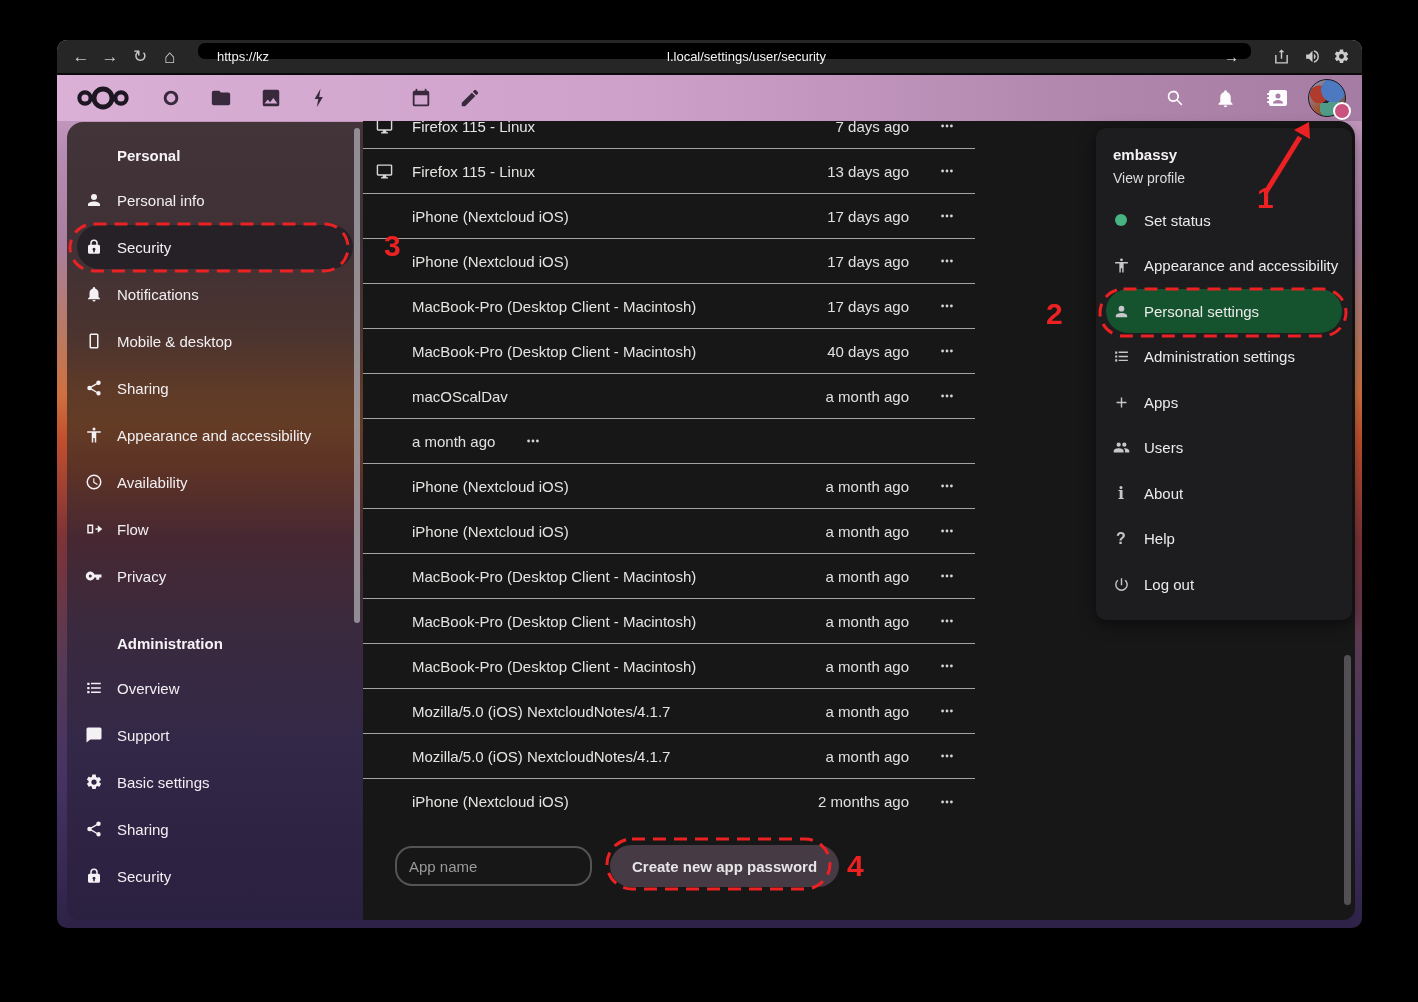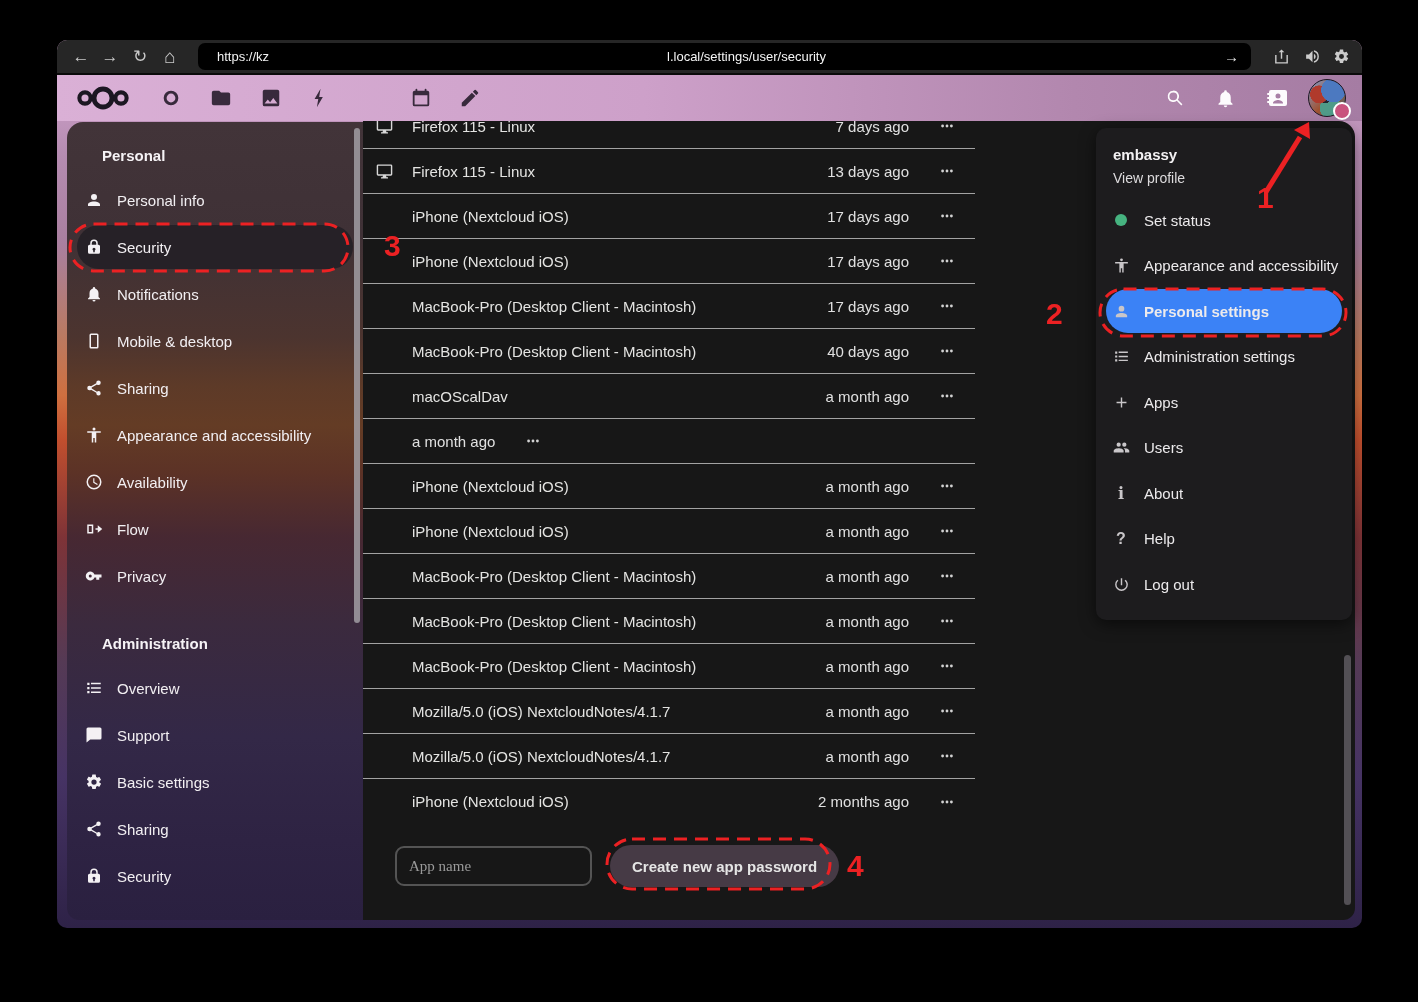--- a/index.html
+++ b/index.html
@@ -4,21 +4,21 @@
 <style>
   html,body{margin:0;padding:0;}
   body{width:1418px;height:1002px;background:#000;position:relative;overflow:hidden;
        font-family:"Liberation Sans",sans-serif;}
   .window{position:absolute;left:57px;top:40px;width:1305px;height:888px;border-radius:10px;overflow:hidden;
     background:linear-gradient(180deg,#d5aad1 0%,#c99dc5 6%,#b58cb1 13%,#a97f9f 23%,#b97a63 33%,#cf7040 40%,#c14f2e 45%,#7e3337 56%,#553a55 70%,#463364 83%,#2e2247 100%);}
   
   .chrome{position:absolute;top:0;left:0;right:0;height:33px;background:#262626;}
   .chrome-seam{position:absolute;top:33px;left:0;right:0;height:2px;background:#0a0a0a;}
   .nav-btn{position:absolute;top:0;height:33px;width:28px;display:flex;align-items:center;justify-content:center;color:#c9c9c9;font-size:17px;}
-  .url-box{position:absolute;left:141px;top:3px;width:1053px;height:27px;background:#000;border-radius:7px;text-align:right;}
+  .url-box{position:absolute;left:141px;top:3px;width:1053px;height:16px;background:#000;border-radius:7px;text-align:right;}
   .url-prefix{position:absolute;left:19px;top:0;height:27px;display:flex;align-items:center;color:#f2f2f2;font-size:13px;}
   .url-center{position:absolute;left:0;right:0;top:0;height:27px;display:flex;align-items:center;justify-content:center;color:#f5f5f5;font-size:13px;padding-left:44px;}
   .url-go{position:absolute;right:12px;top:0;height:27px;display:flex;align-items:center;color:#e8e8e8;font-size:15px;}
   .chrome-right{position:absolute;top:0;height:33px;display:flex;align-items:center;justify-content:center;width:28px;color:#cccccc;}
   
   .nc-header{position:absolute;top:35px;left:0;right:0;height:46px;
     background:linear-gradient(90deg,#dab0d6 0%,#cda0c9 45%,#b287ae 78%,#a57ca3 100%);}
   .nc-logo{position:absolute;left:19px;top:9px;}
   .appbtn{position:absolute;top:12px;width:22px;height:22px;color:#382a3c;display:flex;align-items:center;justify-content:center;}
   .hdr-right{position:absolute;top:11px;width:24px;height:24px;color:#fdfbfd;display:flex;align-items:center;justify-content:center;}
@@ -27,51 +27,51 @@
                radial-gradient(circle at 28% 40%,#b03a2c 0 26%,transparent 27%),
                radial-gradient(circle at 46% 52%,#23262e 0 16%,transparent 17%),
                radial-gradient(circle at 60% 78%,#4f9b88 0 30%,transparent 31%),
                linear-gradient(135deg,#7f9fd0,#a0512f 55%,#3c6f7c);
     border:1px solid #1c1722;box-sizing:border-box;}
   .avatar-status{position:absolute;left:1276px;top:27px;width:18px;height:18px;border-radius:50%;border:2px solid #fff;box-sizing:border-box;}
   
   .sidebar{position:absolute;left:10px;top:82px;width:296px;height:798px;border-radius:16px 0 0 12px;overflow:hidden;
     background:linear-gradient(180deg,#423439 0%,#3f3136 14%,#4c342f 27%,#5d3a28 33%,#643c25 38%,#5c3226 44%,#472832 52%,#3b2a3e 63%,#332847 77%,#2e2343 90%,#2a2040 100%);
     padding-top:16px;box-sizing:border-box;}
-  .sb-header{height:34px;display:flex;align-items:center;padding-left:35px;color:#f6f3f6;font-size:15px;font-weight:bold;margin-bottom:6px;}
+  .sb-header{height:34px;display:flex;align-items:center;padding-left:50px;color:#f6f3f6;font-size:15px;font-weight:bold;margin-bottom:6px;}
   .sb-header.admin{margin-top:28px;}
   .sb-item{height:44px;margin:0 10px 3px 10px;padding-left:8px;display:flex;align-items:center;border-radius:22px;color:#f2eff2;font-size:15px;}
   .sb-item.active{background:#262127;}
   .sb-icon{width:18px;height:18px;margin-right:14px;display:flex;align-items:center;justify-content:center;color:#f4f1f4;flex:none;}
   .sb-scroll{position:absolute;left:297px;top:88px;width:6px;height:495px;border-radius:3px;background:#a19da3;opacity:.85;}
   
   .main{position:absolute;left:306px;top:81px;width:992px;height:799px;background:#171717;border-radius:0 16px 12px 0;overflow:hidden;}
   .session-list{position:absolute;top:-17px;left:0;width:612px;}
   .srow{height:45px;display:flex;align-items:center;box-sizing:border-box;border-bottom:1px solid #a3a3a3;}
   .srow.last{border-bottom:none;}
   .srow-icon{width:16px;height:16px;margin-left:13px;margin-right:20px;color:#d8d8d8;flex:none;display:flex;align-items:center;justify-content:center;}
   .srow-name{flex:1;color:#e4e4e2;font-size:15px;white-space:nowrap;}
   .srow-time{color:#e0e0e0;font-size:15px;text-align:right;margin-right:10px;white-space:nowrap;}
   .srow-dots{width:56px;height:44px;display:flex;align-items:center;justify-content:center;color:#d2d2d2;flex:none;}
   .ap-form{position:absolute;left:32px;top:724px;display:flex;align-items:center;gap:18px;}
-  .ap-input{width:197px;height:40px;box-sizing:border-box;background:#171717;border:2px solid #545454;border-radius:9px;
-    color:#d6d6d6;font-size:15px;padding:11px 12px;font-family:Liberation Serif, serif;outline:none;}
+  .ap-input{width:197px;height:40px;box-sizing:border-box;background:#171717;border:2px solid #545454;border-radius:17px;
+    color:#d6d6d6;font-size:15px;padding:11px 12px;font-family:Liberation Sans, sans-serif;outline:none;}
   .ap-input::placeholder{color:#9a9a9a;}
   .ap-btn{height:42px;border:none;border-radius:21px;background:#463a45;color:#e5e5e5;font-weight:bold;font-size:15px;
     padding:0 22px;font-family:"Liberation Sans",sans-serif;}
   .main-scroll{position:absolute;left:1287px;top:615px;width:7px;height:250px;border-radius:4px;background:#535055;}
   
   .menu{position:absolute;left:1039px;top:88px;width:256px;height:492px;background:#1d1c1e;border-radius:10px;
     box-shadow:0 4px 16px rgba(0,0,0,.55);padding-top:16px;box-sizing:border-box;z-index:30;}
   .menu-user{padding-left:17px;}
   .menu-name{color:#f3f1f3;font-size:15px;font-weight:bold;line-height:22px;}
   .menu-profile{color:#dddbdd;font-size:14px;line-height:24px;}
   .menu-items{margin-top:8px;}
   .menu-item{height:44px;margin:0 10px 1.5px 10px;padding-left:6px;display:flex;align-items:center;border-radius:22px;color:#eceaec;font-size:15px;}
-  .menu-item.hl{background:#3b82f6;font-weight:bold;}
+  .menu-item.hl{background:#14532d;}
   .m-icon{width:18px;height:18px;margin-right:14px;display:flex;align-items:center;justify-content:center;color:#c9c6c9;flex:none;}
   .glyph-i{font-family:"DejaVu Serif",serif;font-size:16px;font-weight:bold;color:#c9c6c9;}
   .glyph-q{font-size:16px;font-weight:bold;color:#c9c6c9;}
   .dot{width:12px;height:12px;border-radius:50%;}
   
   .ann{position:absolute;z-index:60;}
   .ann-num{position:absolute;z-index:60;color:#ec2123;font-size:30px;font-weight:bold;line-height:30px;}
   svg{display:block;}
 </style>
 </head>

